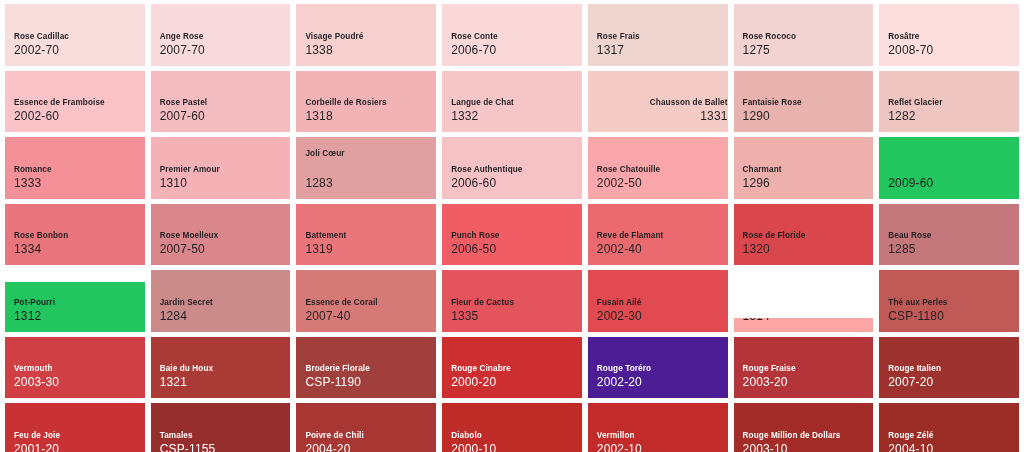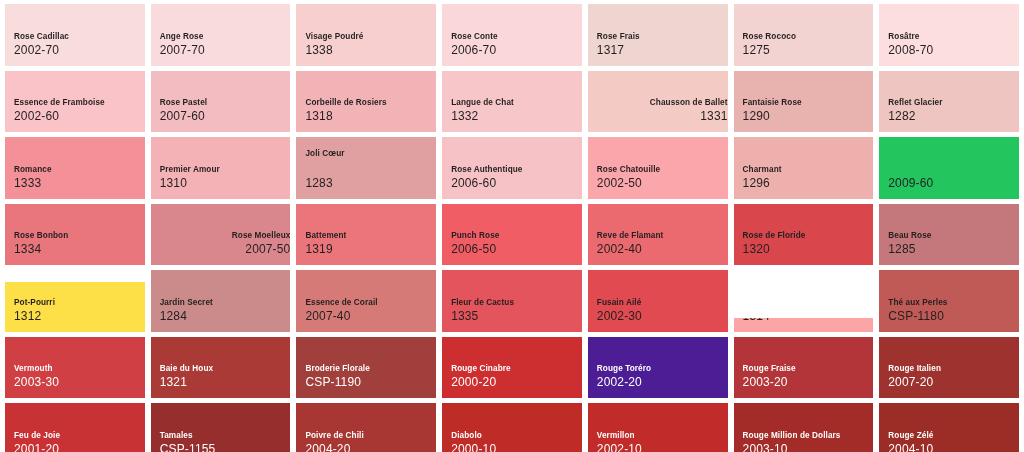--- a/index.html
+++ b/index.html
@@ -135,21 +135,21 @@
       <div class="swatch-code">1296</div>
     </div>
     <div class="swatch text-dark" style="background-color: #22c55e; gap: 46px;">
       <div class="swatch-name">Rose Coquillage</div>
       <div class="swatch-code">2009-60</div>
     </div>
     <div class="swatch text-dark" style="background-color: rgb(233, 118, 124);">
       <div class="swatch-name">Rose Bonbon</div>
       <div class="swatch-code">1334</div>
     </div>
-    <div class="swatch text-dark" style="background-color: rgb(217, 135, 140); align-items: flex-end;">
+    <div class="swatch text-dark" style="background-color: rgb(217, 135, 140);">
       <div class="swatch-name">Rose Moelleux</div>
       <div class="swatch-code">2007-50</div>
     </div>
     <div class="swatch text-dark" style="background-color: rgb(234, 118, 124);">
       <div class="swatch-name">Battement</div>
       <div class="swatch-code">1319</div>
     </div>
     <div class="swatch text-dark" style="background-color: rgb(241, 93, 101);">
       <div class="swatch-name">Punch Rose</div>
       <div class="swatch-code">2006-50</div>
@@ -159,21 +159,21 @@
       <div class="swatch-code">2002-40</div>
     </div>
     <div class="swatch text-dark" style="background-color: rgb(217, 71, 77);">
       <div class="swatch-name">Rose de Floride</div>
       <div class="swatch-code">1320</div>
     </div>
     <div class="swatch text-dark" style="background-color: rgb(196, 120, 123);">
       <div class="swatch-name">Beau Rose</div>
       <div class="swatch-code">1285</div>
     </div>
-    <div class="swatch text-dark" style="background-color: #fde047; margin-top: 12px;">
+    <div class="swatch text-dark" style="background-color: #22c55e; margin-top: 12px;">
       <div class="swatch-name">Pot-Pourri</div>
       <div class="swatch-code">1312</div>
     </div>
     <div class="swatch text-dark" style="background-color: rgb(203, 139, 139);">
       <div class="swatch-name">Jardin Secret</div>
       <div class="swatch-code">1284</div>
     </div>
     <div class="swatch text-dark" style="background-color: rgb(214, 122, 120);">
       <div class="swatch-name">Essence de Corail</div>
       <div class="swatch-code">2007-40</div>

